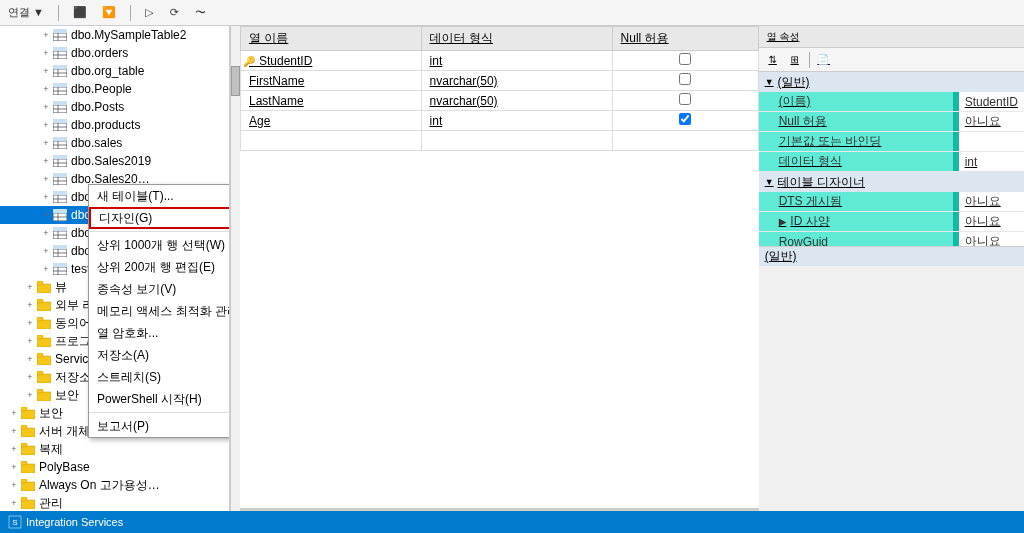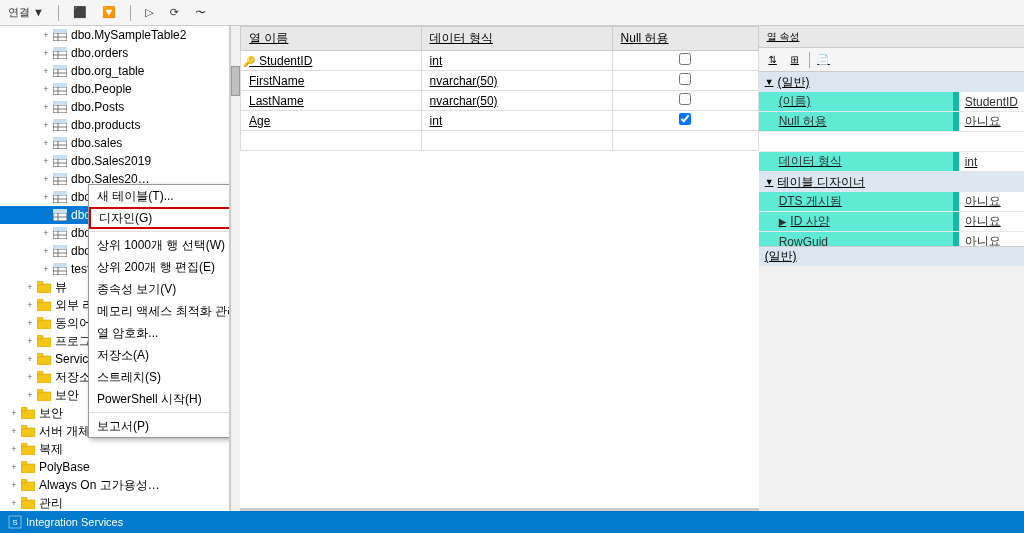--- a/index.html
+++ b/index.html
@@ -776,20 +776,21 @@
           </div>
           <div class="props-row">
             <div class="props-name">(이름)</div>
             <div class="props-value">StudentID</div>
           </div>
           <div class="props-row">
             <div class="props-name">Null 허용</div>
             <div class="props-value">아니요</div>
           </div>
           <div class="props-row">
+            <div class="props-name">기본값 또는 바인딩</div>
             <div class="props-value"></div>
           </div>
           <div class="props-row">
             <div class="props-name">데이터 형식</div>
             <div class="props-value">int</div>
           </div>
           <div class="props-section-header">
             <span style="font-size:9px;">▼</span>
             <span>테이블 디자이너</span>
           </div>

